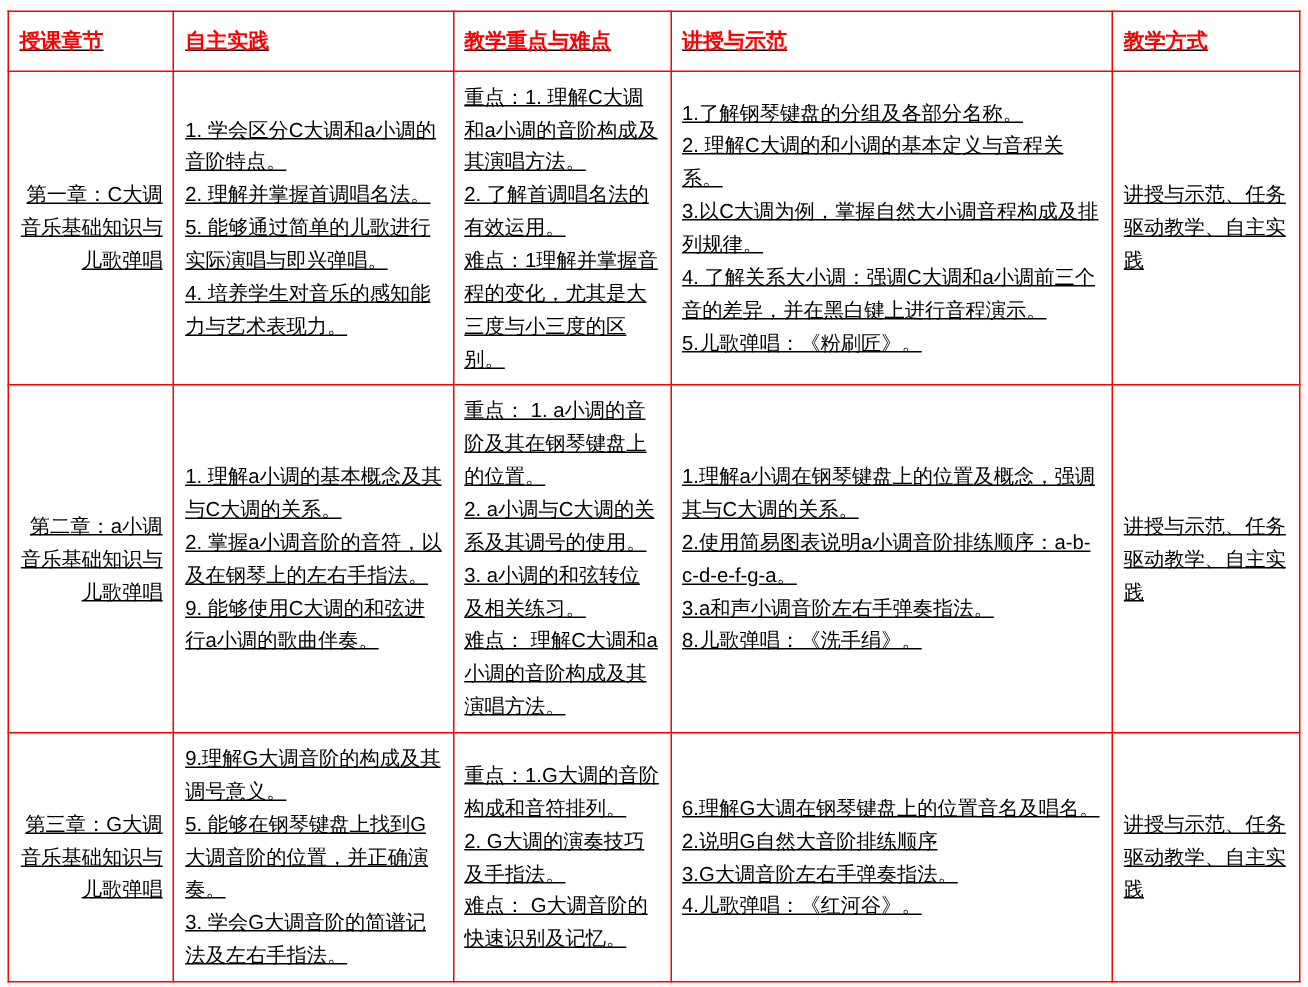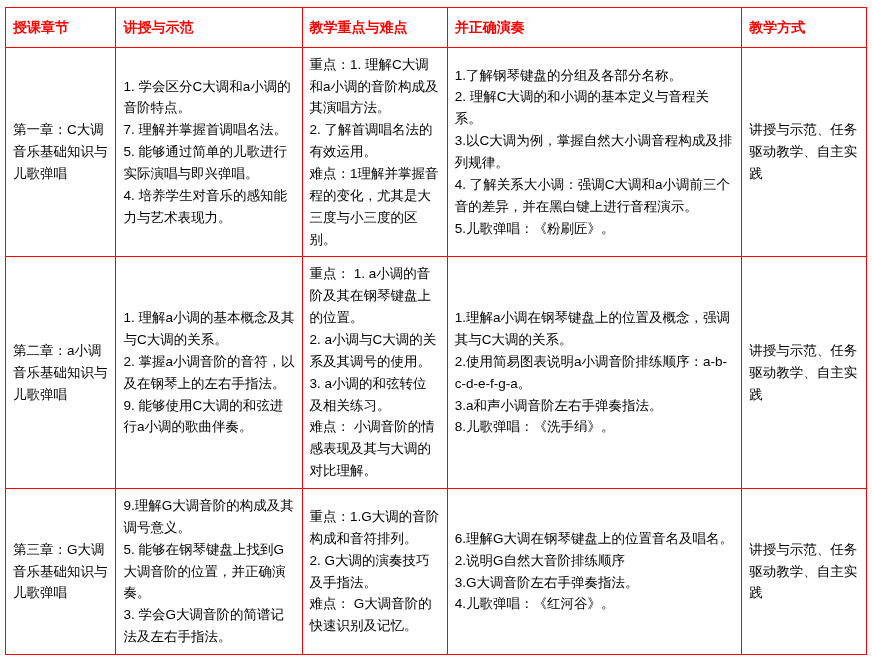--- a/index.html
+++ b/index.html
@@ -11,20 +11,21 @@
     font-family: "Liberation Sans", sans-serif;
     width: 872px;
     height: 658px;
     overflow: hidden;
   }
   table.lesson-table {
     border-collapse: collapse;
     width: 862px;
     margin: 7px 0 0 5px;
     table-layout: fixed;
+    text-decoration: underline;
   }
   table.lesson-table th,
   table.lesson-table td {
     border: 1px solid #ff0000;
     vertical-align: middle;
     padding: 6px 7px;
     font-size: 13.5px;
     line-height: 1.62;
     color: #000000;
   }
@@ -36,54 +37,54 @@
     padding-top: 8px;
     padding-bottom: 8px;
   }
   .col-chapter { width: 108px; }
   .col-goal    { width: 182px; }
   .col-focus   { width: 142px; }
   .col-content { width: 288px; }
   .col-method  { width: 122px; }
 
   td.cell-chapter {
-    text-align: left;
+    text-align: right;
   }
   .cell-lines > div {
     margin: 0;
   }
 </style>
 </head>
 <body>
 
 <table class="lesson-table">
   <colgroup>
     <col class="col-chapter">
     <col class="col-goal">
     <col class="col-focus">
     <col class="col-content">
     <col class="col-method">
   </colgroup>
   <thead>
     <tr>
       <th>授课章节</th>
+      <th>自主实践</th>
+      <th>教学重点与难点</th>
       <th>讲授与示范</th>
-      <th>教学重点与难点</th>
-      <th>并正确演奏</th>
       <th>教学方式</th>
     </tr>
   </thead>
   <tbody>
       <tr>
         <td class="cell-lines cell-chapter">
           <div>第一章：C大调音乐基础知识与儿歌弹唱</div>
         </td>
         <td class="cell-lines ">
           <div>1. 学会区分C大调和a小调的音阶特点。</div>
-          <div>7. 理解并掌握首调唱名法。</div>
+          <div>2. 理解并掌握首调唱名法。</div>
           <div>5. 能够通过简单的儿歌进行实际演唱与即兴弹唱。</div>
           <div>4. 培养学生对音乐的感知能力与艺术表现力。</div>
         </td>
         <td class="cell-lines ">
           <div>重点：1. 理解C大调和a小调的音阶构成及其演唱方法。</div>
           <div>2. 了解首调唱名法的有效运用。</div>
           <div>难点：1理解并掌握音程的变化，尤其是大三度与小三度的区别。</div>
         </td>
         <td class="cell-lines ">
           <div>1.了解钢琴键盘的分组及各部分名称。</div>
@@ -102,21 +103,21 @@
         </td>
         <td class="cell-lines ">
           <div>1. 理解a小调的基本概念及其与C大调的关系。</div>
           <div>2. 掌握a小调音阶的音符，以及在钢琴上的左右手指法。</div>
           <div>9. 能够使用C大调的和弦进行a小调的歌曲伴奏。</div>
         </td>
         <td class="cell-lines ">
           <div>重点： 1. a小调的音阶及其在钢琴键盘上的位置。</div>
           <div>2. a小调与C大调的关系及其调号的使用。</div>
           <div>3. a小调的和弦转位及相关练习。</div>
-          <div>难点： 小调音阶的情感表现及其与大调的对比理解。</div>
+          <div>难点： 理解C大调和a小调的音阶构成及其演唱方法。</div>
         </td>
         <td class="cell-lines ">
           <div>1.理解a小调在钢琴键盘上的位置及概念，强调其与C大调的关系。</div>
           <div>2.使用简易图表说明a小调音阶排练顺序：a-b-c-d-e-f-g-a。</div>
           <div>3.a和声小调音阶左右手弹奏指法。</div>
           <div>8.儿歌弹唱：《洗手绢》。</div>
         </td>
         <td class="cell-lines ">
           <div>讲授与示范、任务驱动教学、自主实践</div>
         </td>

